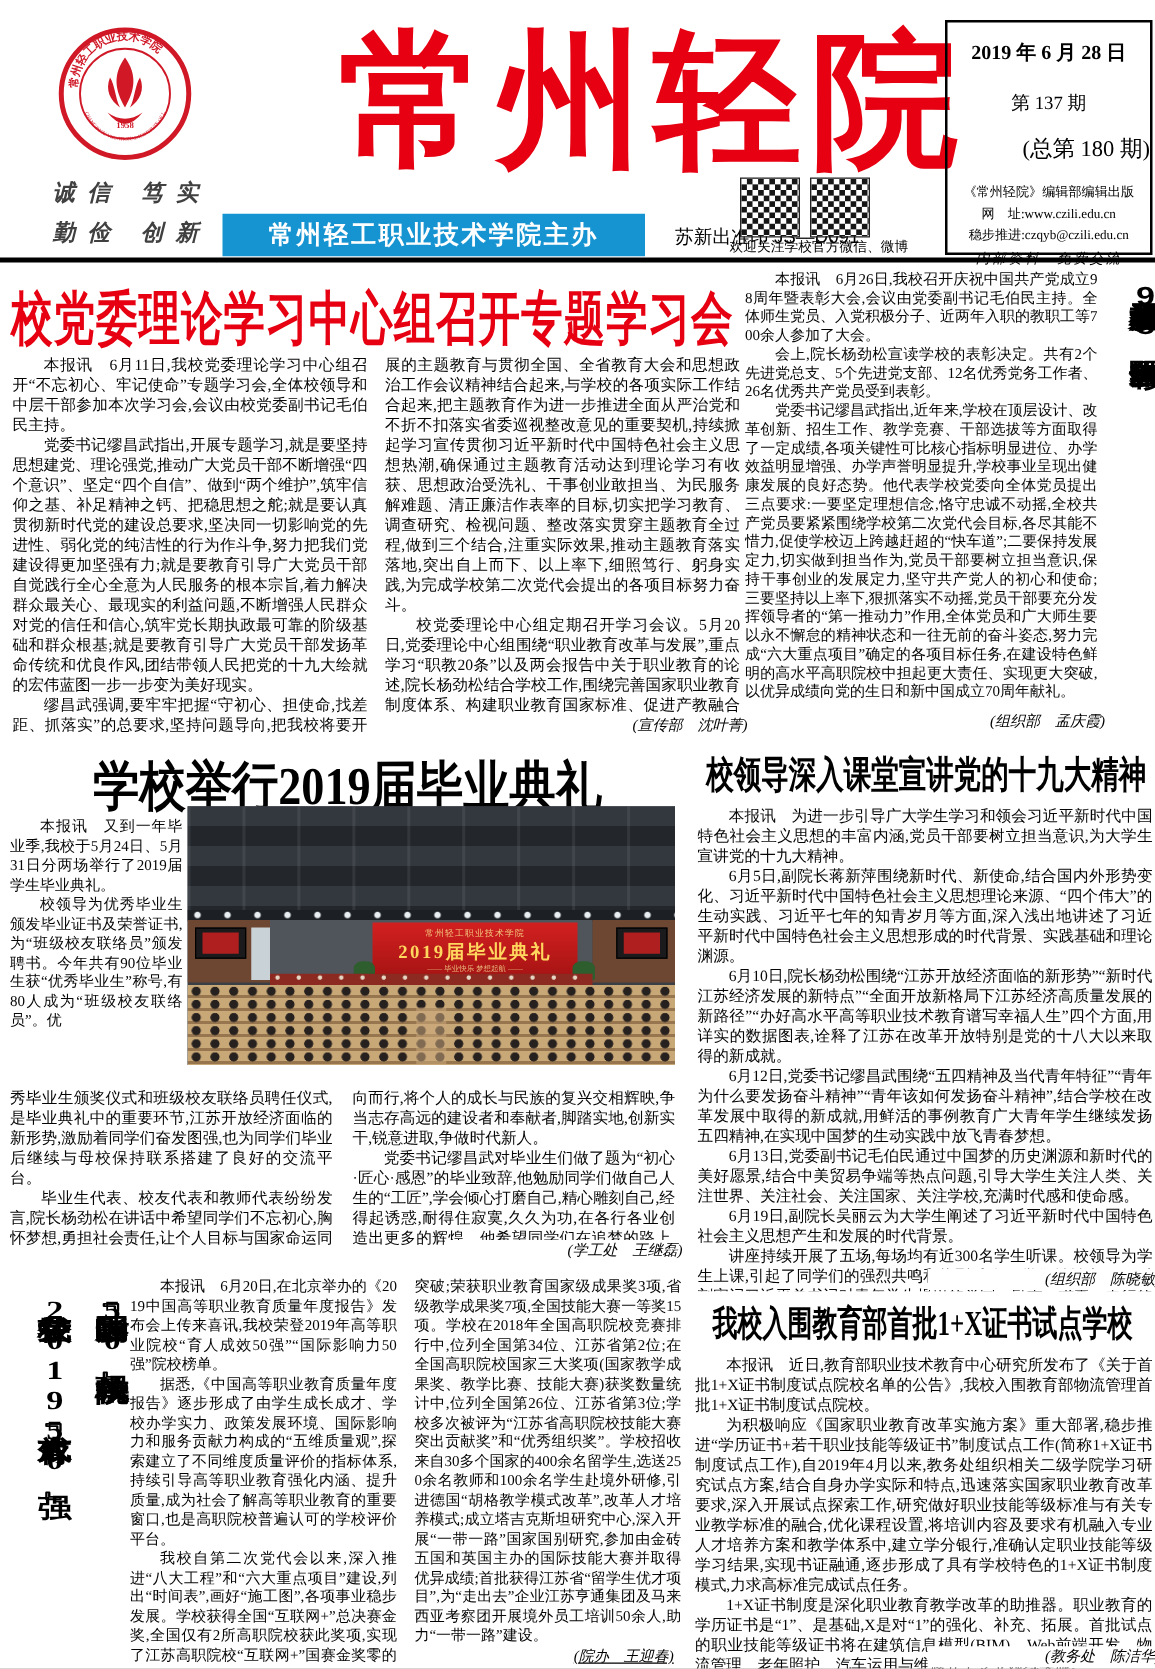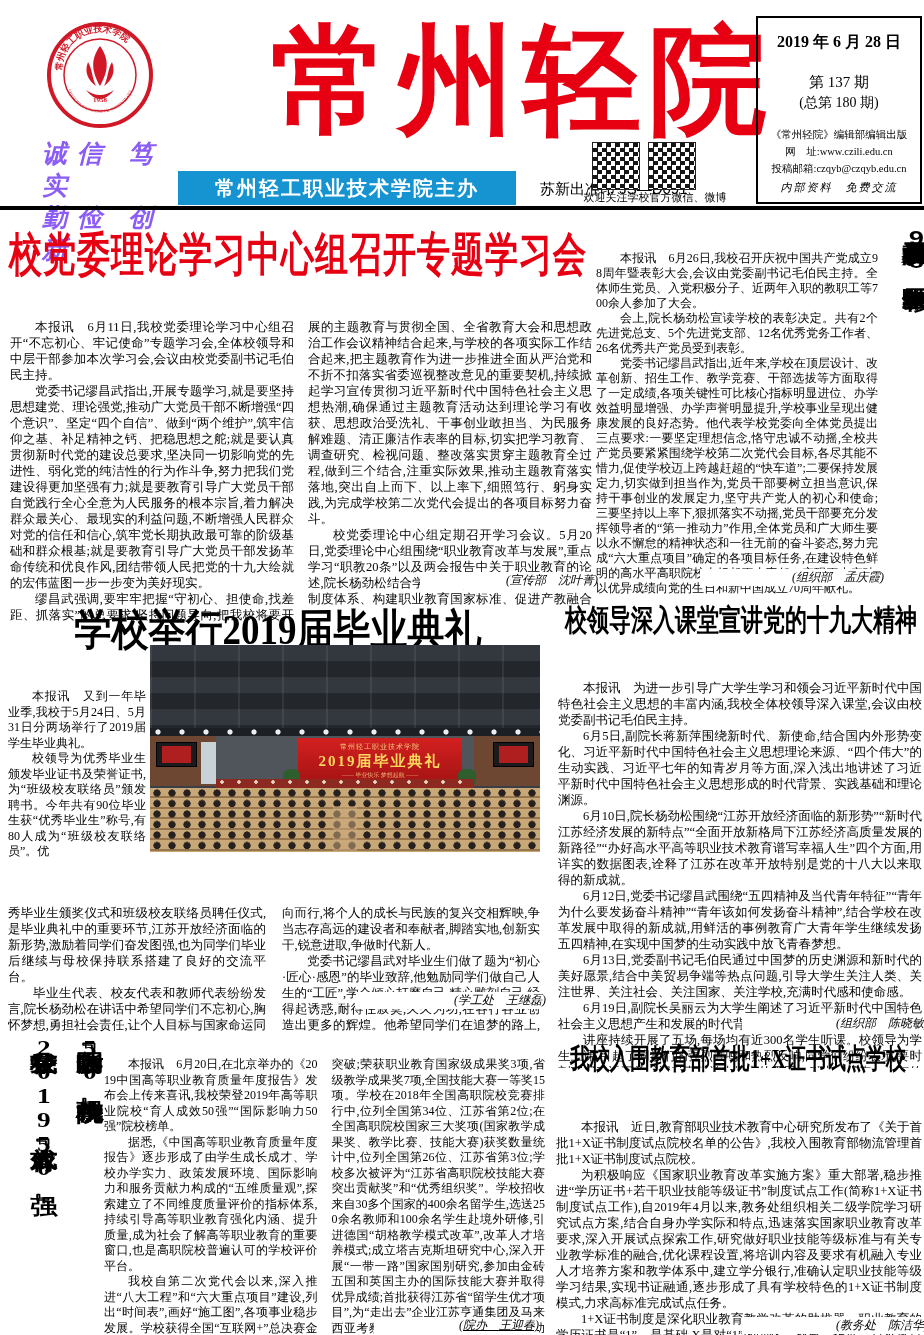--- a/index.html
+++ b/index.html
@@ -2,36 +2,36 @@
 <html><head>
 <meta charset="utf-8">
 <style>
   html,body{margin:0;padding:0;background:#9a9a9a;}
   .page{position:relative;width:924px;height:1335px;background:#fff;margin:0 auto;overflow:hidden;
         font-family:"Liberation Serif","DejaVu Serif",serif;color:#000;}
   .abs{position:absolute;}
   
   .logo{left:46px;top:16px;width:108px;height:118px;}
   .motto{left:42px;top:138px;width:150px;font-weight:bold;font-style:italic;
-         font-size:25px;letter-spacing:10px;line-height:32px;color:#8b5cf6;}
+         font-size:18px;letter-spacing:10px;line-height:32px;color:#404040;}
   .paper-title{left:268px;top:0px;width:510px;height:165px;text-align:center;
          font-size:118px;line-height:160px;font-weight:900;color:#e60012;
          letter-spacing:8px;font-family:"DejaVu Serif","Liberation Serif",serif;white-space:nowrap;}
   .organizer{left:178px;top:171px;width:338px;height:34px;background:#1694d1;color:#fff;
          font-family:"Liberation Sans","DejaVu Sans",sans-serif;font-weight:bold;font-size:20px;
          line-height:34px;text-align:center;letter-spacing:2px;}
   .license{left:540px;top:180px;width:170px;font-size:15px;font-family:"Liberation Sans","DejaVu Sans",sans-serif;}
   .qr{top:142px;width:46px;height:46px;border:1px solid #222;
       background:repeating-conic-gradient(#161616 0% 25%, #ffffff 25% 50%);background-size:9px 9px;}
   .qr1{left:592px;} .qr2{left:648px;}
   .qr-caption{left:570px;top:190px;width:170px;font-size:11px;text-align:center;}
   .issue-box{left:756px;top:16px;width:162px;height:184px;border:2px solid #000;text-align:center;}
   .issue-box .d1{font-size:16px;font-weight:bold;margin-top:14px;}
   .issue-box .d2{font-size:15px;margin-top:20px;}
-  .issue-box .d3{font-size:14px;margin-top:2px;}
+  .issue-box .d3{font-size:18px;margin-top:15px;text-align:right;}
   .issue-box .d4{font-size:10.5px;margin-top:16px;}
   .issue-box .d5,.issue-box .d6{font-size:10.5px;margin-top:3px;}
   .issue-box .d7{font-size:11px;font-style:italic;margin-top:4px;letter-spacing:2px;}
   .rule{left:0;top:206px;width:924px;height:4px;background:#000;}
   
   .headline-red{left:0;top:224px;width:596px;text-align:center;color:#e60012;
      font-family:"Liberation Sans","DejaVu Sans",sans-serif;font-weight:900;font-size:33px;
      letter-spacing:1px;transform:scaleY(1.4);transform-origin:top;white-space:nowrap;}
   .headline-grad{left:0;top:601px;width:556px;text-align:center;font-weight:900;font-size:37px;
      transform:scaleY(1.15);transform-origin:top;white-space:nowrap;}
@@ -39,21 +39,21 @@
      transform:scaleY(1.35);transform-origin:top;white-space:nowrap;}
   .headline-1x{left:552px;top:1040px;width:372px;text-align:center;font-weight:900;font-size:20px;
      transform:scaleY(1.4);transform-origin:top;white-space:nowrap;}
   .vtitle{writing-mode:vertical-rl;text-orientation:upright;font-weight:900;color:#000;overflow:hidden;}
   .vt98{left:882px;top:226px;width:40px;height:362px;font-size:21px;letter-spacing:0px;
         transform:scaleX(1.3);transform-origin:left top;
         font-family:"Liberation Sans","DejaVu Sans",sans-serif;}
   .vt50a{left:10px;top:1036px;width:40px;height:300px;font-size:21px;transform:scaleX(1.3);transform-origin:left top;}
   .vt50b{left:56px;top:1036px;width:40px;height:300px;font-size:21px;transform:scaleX(1.3);transform-origin:left top;}
   
-  .body-text{text-align:justify;word-break:break-all;color:#050505;overflow:hidden;margin-top:35px;}
+  .body-text{text-align:justify;word-break:break-all;color:#050505;overflow:hidden;}
   .body-text p{margin:0;text-indent:2em;}
   .body-text p.noindent{text-indent:0;}
   .t-main {left:10px; top:284px; width:582px; height:306px;font-size:12.5px;line-height:16px;column-count:2;column-gap:14px;}
   .t-98   {left:596px;top:216px; width:282px; height:370px;font-size:12px;  line-height:15px;}
   .t-gn   {left:8px;  top:654px; width:138px; height:214px;font-size:12px;  line-height:15.5px;}
   .t-gb   {left:8px;  top:870px; width:532px; height:140px;font-size:12.5px;line-height:16px;column-count:2;column-gap:16px;}
   .t-19   {left:558px;top:645px; width:364px; height:388px;font-size:12.5px;line-height:16px;}
   .t-50   {left:104px;top:1022px;width:441px; height:313px;font-size:12px;  line-height:15.5px;column-count:2;column-gap:14px;}
   .t-1x   {left:556px;top:1084px;width:366px; height:251px;font-size:12.5px;line-height:16px;}
   .sig{position:absolute;font-size:12px;font-style:italic;text-align:right;background:#fff;padding-left:6px;}
@@ -130,21 +130,21 @@
   <div class="abs qr qr1"></div>
   <div class="abs qr qr2"></div>
   <div class="abs qr-caption">欢迎关注学校官方微信、微博</div>
 
   <div class="abs issue-box">
     <div class="d1">2019 年 6 月 28 日</div>
     <div class="d2">第 137 期</div>
     <div class="d3">(总第 180 期)</div>
     <div class="d4">《常州轻院》编辑部编辑出版</div>
     <div class="d5">网　址:www.czili.edu.cn</div>
-    <div class="d6">投稿邮箱:czqyb@czqyb.edu.cn</div>
+    <div class="d6">稳步推进:czqyb@czili.edu.cn</div>
     <div class="d7">内部资料　免费交流</div>
   </div>
 
   <div class="abs rule"></div>
 
   <div class="abs headline-red">校党委理论学习中心组召开专题学习会</div>
   <div class="abs body-text t-main">
     <p>本报讯　6月11日,我校党委理论学习中心组召开“不忘初心、牢记使命”专题学习会,全体校领导和中层干部参加本次学习会,会议由校党委副书记毛伯民主持。</p>
     <p>党委书记缪昌武指出,开展专题学习,就是要坚持思想建党、理论强党,推动广大党员干部不断增强“四个意识”、坚定“四个自信”、做到“两个维护”,筑牢信仰之基、补足精神之钙、把稳思想之舵;就是要认真贯彻新时代党的建设总要求,坚决同一切影响党的先进性、弱化党的纯洁性的行为作斗争,努力把我们党建设得更加坚强有力;就是要教育引导广大党员干部自觉践行全心全意为人民服务的根本宗旨,着力解决群众最关心、最现实的利益问题,不断增强人民群众对党的信任和信心,筑牢党长期执政最可靠的阶级基础和群众根基;就是要教育引导广大党员干部发扬革命传统和优良作风,团结带领人民把党的十九大绘就的宏伟蓝图一步一步变为美好现实。</p>
     <p>缪昌武强调,要牢牢把握“守初心、担使命,找差距、抓落实”的总要求,坚持问题导向,把我校将要开展的主题教育与贯彻全国、全省教育大会和思想政治工作会议精神结合起来,与学校的各项实际工作结合起来,把主题教育作为进一步推进全面从严治党和不折不扣落实省委巡视整改意见的重要契机,持续掀起学习宣传贯彻习近平新时代中国特色社会主义思想热潮,确保通过主题教育活动达到理论学习有收获、思想政治受洗礼、干事创业敢担当、为民服务解难题、清正廉洁作表率的目标,切实把学习教育、调查研究、检视问题、整改落实贯穿主题教育全过程,做到三个结合,注重实际效果,推动主题教育落实落地,突出自上而下、以上率下,细照笃行、躬身实践,为完成学校第二次党代会提出的各项目标努力奋斗。</p>
@@ -194,21 +194,21 @@
 
   <div class="abs body-text t-gb">
     <p class="noindent">秀毕业生颁奖仪式和班级校友联络员聘任仪式,是毕业典礼中的重要环节,江苏开放经济面临的新形势,激励着同学们奋发图强,也为同学们毕业后继续与母校保持联系搭建了良好的交流平台。</p>
     <p>毕业生代表、校友代表和教师代表纷纷发言,院长杨劲松在讲话中希望同学们不忘初心,胸怀梦想,勇担社会责任,让个人目标与国家命运同向而行,将个人的成长与民族的复兴交相辉映,争当志存高远的建设者和奉献者,脚踏实地,创新实干,锐意进取,争做时代新人。</p>
     <p>党委书记缪昌武对毕业生们做了题为“初心·匠心·感恩”的毕业致辞,他勉励同学们做自己人生的“工匠”,学会倾心打磨自己,精心雕刻自己,经得起诱惑,耐得住寂寞,久久为功,在各行各业创造出更多的辉煌。他希望同学们在追梦的路上,常回家看看,期待同学们都有光辉的明天,衷心祝愿同学们的未来更加美好。</p>
   </div>
   <div class="sig s-g">(学工处　王继磊)</div>
 
   <div class="abs headline-19">校领导深入课堂宣讲党的十九大精神</div>
   <div class="abs body-text t-19">
-    <p>本报讯　为进一步引导广大学生学习和领会习近平新时代中国特色社会主义思想的丰富内涵,我校全体校领导深入课堂,会议由校党委副书记毛伯民主持。</p>
+    <p>本报讯　为进一步引导广大学生学习和领会习近平新时代中国特色社会主义思想的丰富内涵,党员干部要树立担当意识,为大学生宣讲党的十九大精神。</p>
     <p>6月5日,副院长蒋新萍围绕新时代、新使命,结合国内外形势变化、习近平新时代中国特色社会主义思想理论来源、“四个伟大”的生动实践、习近平七年的知青岁月等方面,深入浅出地讲述了习近平新时代中国特色社会主义思想形成的时代背景、实践基础和理论渊源。</p>
     <p>6月10日,院长杨劲松围绕“江苏开放经济面临的新形势”“新时代江苏经济发展的新特点”“全面开放新格局下江苏经济高质量发展的新路径”“办好高水平高等职业技术教育谱写幸福人生”四个方面,用详实的数据图表,诠释了江苏在改革开放特别是党的十八大以来取得的新成就。</p>
     <p>6月12日,党委书记缪昌武围绕“五四精神及当代青年特征”“青年为什么要发扬奋斗精神”“青年该如何发扬奋斗精神”,结合学校在改革发展中取得的新成就,用鲜活的事例教育广大青年学生继续发扬五四精神,在实现中国梦的生动实践中放飞青春梦想。</p>
     <p>6月13日,党委副书记毛伯民通过中国梦的历史渊源和新时代的美好愿景,结合中美贸易争端等热点问题,引导大学生关注人类、关注世界、关注社会、关注国家、关注学校,充满时代感和使命感。</p>
     <p>6月19日,副院长吴丽云为大学生阐述了习近平新时代中国特色社会主义思想产生和发展的时代背景。</p>
     <p>讲座持续开展了五场,每场均有近300名学生听课。校领导为学生上课,引起了同学们的强烈共鸣和热烈反响,同学们纷纷表示,要时刻牢记习近平总书记对青年学生提出的爱国、励志、求真、力行的要求,以实际行动报效祖国。</p>
   </div>
   <div class="sig s-19">(组织部　陈晓敏)</div>
 
   <div class="abs vtitle vt50a">我校荣登2019『育人成效50强』</div>

